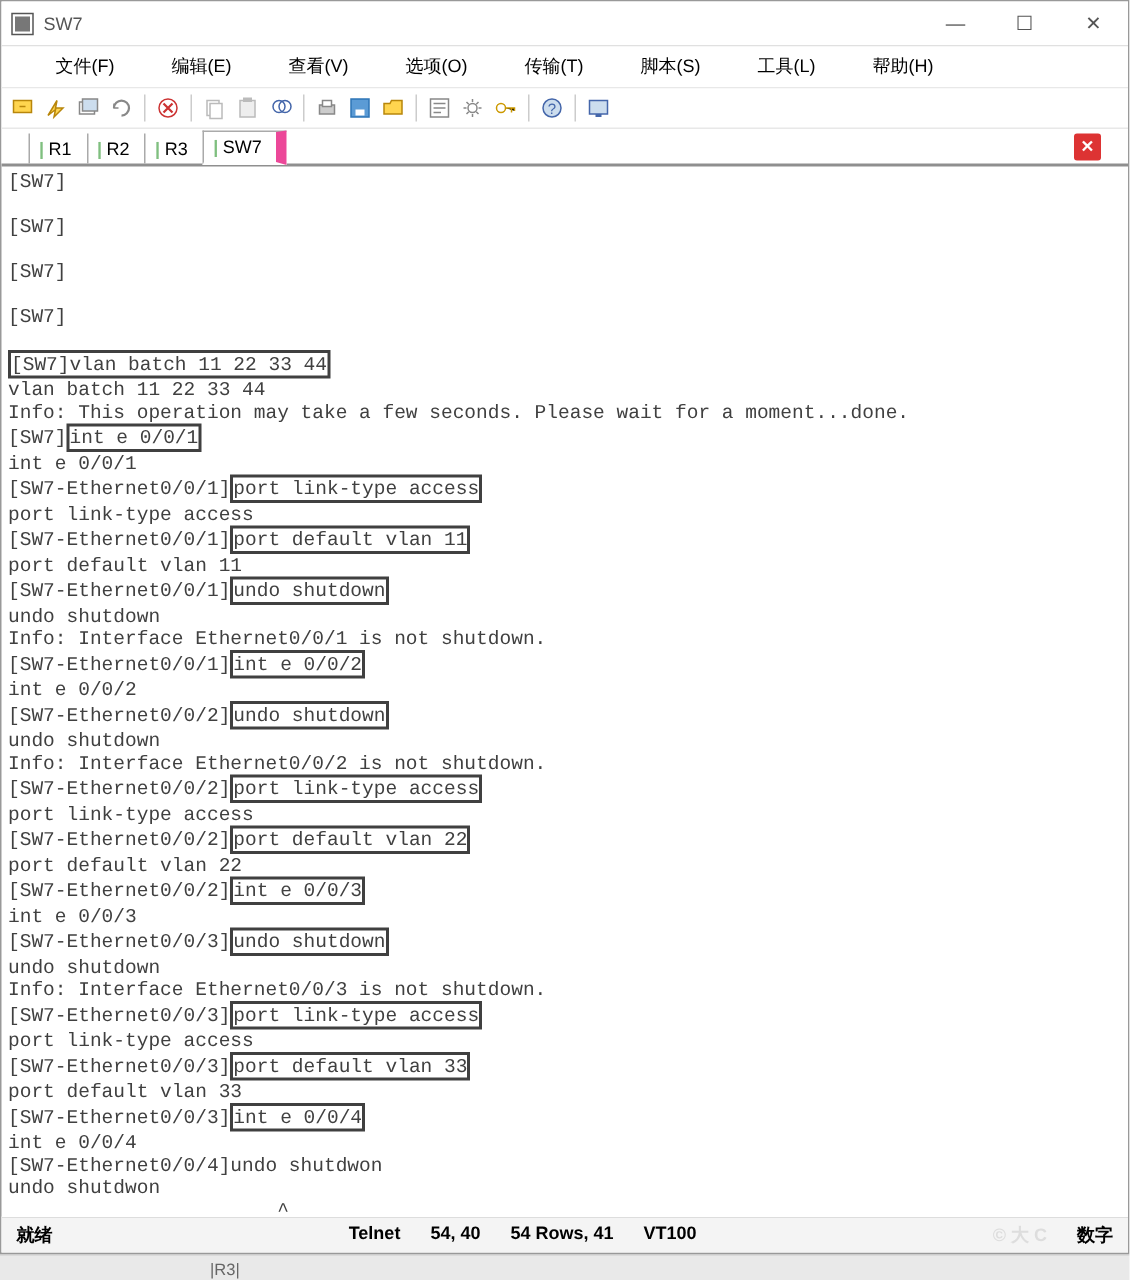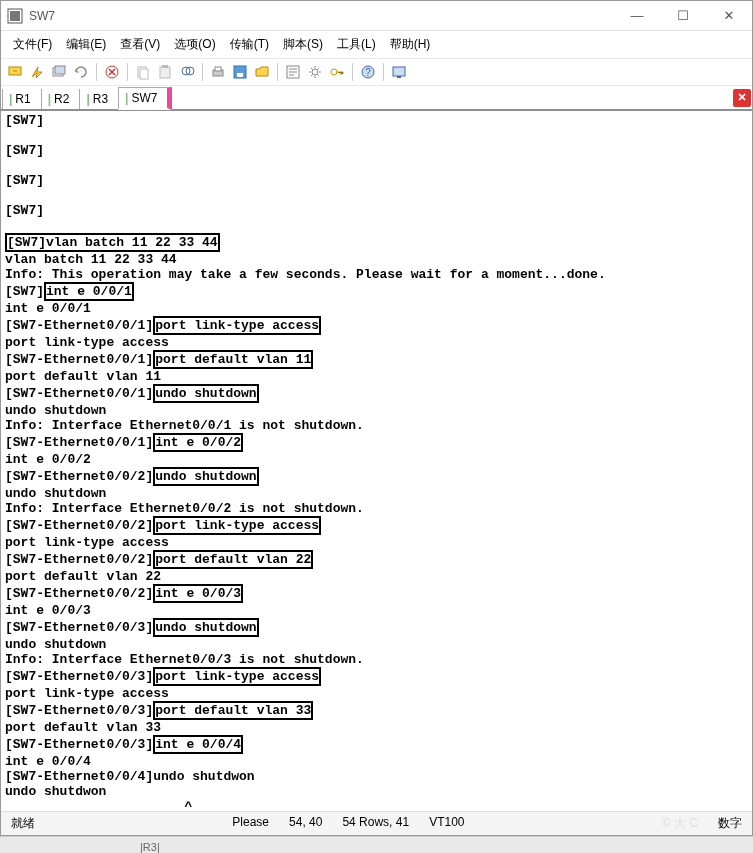--- a/index.html
+++ b/index.html
@@ -3,37 +3,37 @@
 <meta charset="utf-8">
 <style>
   * { box-sizing: border-box; margin: 0; padding: 0; }
   body { font-family: "Segoe UI", Tahoma, sans-serif; font-size: 12px; background: #f0f0f0; width: 753px; }
   .window { border: 1px solid #999; background: #fff; }
   .titlebar { display: flex; align-items: center; height: 30px; background: #fff; border-bottom: 1px solid #e0e0e0; padding: 0 0 0 6px; }
   .titlebar .icon { width: 16px; height: 16px; margin-right: 6px; display:inline-flex;align-items:center;justify-content:center; }
   .titlebar .title { flex: 1; color: #555; font-size: 12px; }
   .titlebar .winbtn { width: 46px; height: 30px; display: inline-flex; align-items: center; justify-content: center; color: #555; font-size: 13px; }
   .menubar { display: flex; gap: 2px; padding: 2px 6px; background: #fff; border-bottom: 1px solid #e8e8e8; align-items: center; }
-  .menubar .menu { padding: 3px 6px; cursor: default; }
+  .menubar .menu { padding: 3px 6px; cursor: default; margin-left: 24px; }
   .toolbar { display: flex; gap: 2px; padding: 3px 4px; background: #fff; border-bottom: 1px solid #e8e8e8; align-items: center; }
   .toolbar .tb { width: 20px; height: 20px; display: inline-flex; align-items: center; justify-content: center; }
   .toolbar .sep { width: 1px; height: 18px; background: #ccc; margin: 0 3px; }
-  .tabs { display: flex; align-items: center; border-bottom: 2px solid #8f8f8f; padding: 0 1px; background: #fff;}
+  .tabs { display: flex; align-items: center; border-bottom: 2px solid #8f8f8f; padding: 0 18px; background: #fff;}
   .tab { padding: 3px 10px 3px 6px; margin-right: 0px; border-left:1px solid #aaa; cursor:default; position:relative; top:1px;}
   .tab .handle { color:#7fbf7f; font-weight:bold; margin-right:3px;}
-  .tab.active { background: #fff; border-top:1px solid #aaa; border-right:5px solid #ec4899; border-bottom:2px solid #fff;}
+  .tab.active { background: #fff; border-top:1px solid #aaa; border-right:7px solid #ec4899; border-bottom:2px solid #fff;}
   .closex { margin-left:auto; width:18px; height:18px; background:#d33; color:#fff; display:inline-flex; align-items:center; justify-content:center; font-weight:bold; border-radius:2px; font-size:11px;}
-  .terminal { font-family: "Consolas", "Courier New", monospace; font-size: 13px; line-height: 15px; padding: 2px 4px 4px 4px; background:#fff; color:#000000; overflow:auto; height: 700px; position:relative; white-space: pre; font-weight: bold; }
+  .terminal { font-family: "Consolas", "Courier New", monospace; font-size: 13px; line-height: 15px; padding: 2px 4px 4px 4px; background:#fff; color:#404040; overflow:auto; height: 700px; position:relative; white-space: pre; }
   .terminal .hl { border: 2px solid; padding: 0 0px; display:inline-block; }
   
   .c-red { border-color:#e53935; }
   .c-mag { border-color:#e040fb; }
   .c-drd { border-color:#7a1616; }
   .c-grn { border-color:#2e7d32; }
-  .statusbar { display:flex; gap:20px; padding: 3px 10px; background:#f4f4f4; border-top:1px solid #ddd; font-size:12px;}
+  .statusbar { display:flex; gap:20px; padding: 3px 10px; background:#f4f4f4; border-top:1px solid #ddd; font-size:12px;font-weight:bold;}
   .statusbar .sp { flex:0 0 auto; }
   .statusbar .spacer { flex:1; }
   .footer-strip { background:#e9e9e9; padding:4px 140px; font-size:11px; color:#666; border-top:1px solid #ccc;}
   .watermark { color:#ddd; font-family:sans-serif; }
   svg { display:block; }
 </style>
 </head>
 <body>
 
 <div class="window">
@@ -222,21 +222,21 @@
 
 
 
 
 
 </div>
 
   <div class="statusbar">
     <span class="sp">就绪</span>
     <span class="spacer"></span>
-    <span class="sp">Please</span>
+    <span class="sp">Telnet</span>
     <span class="sp">54,  40</span>
     <span class="sp">54 Rows,  41</span>
     <span class="sp">VT100</span>
     <span class="spacer"></span>
     <span class="sp watermark">© 大 C   </span>
     <span class="sp">数字</span>
   </div>
 
 </div>
 

